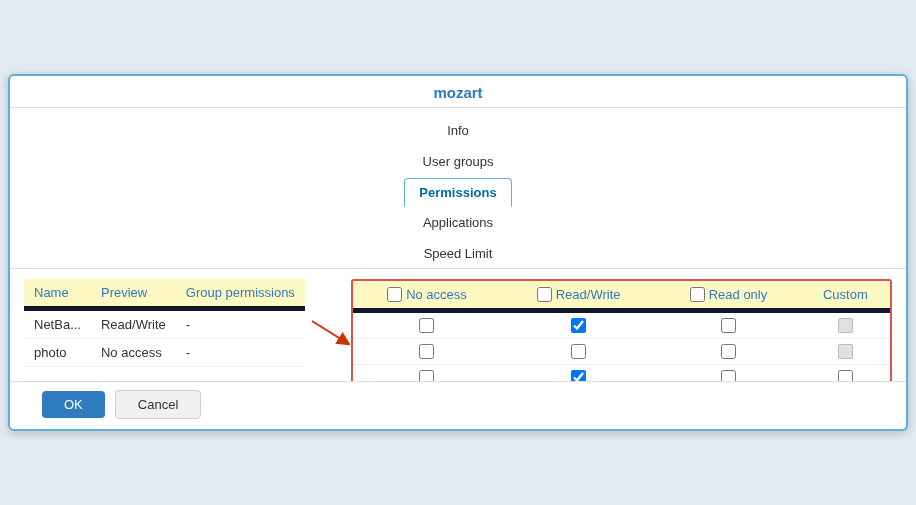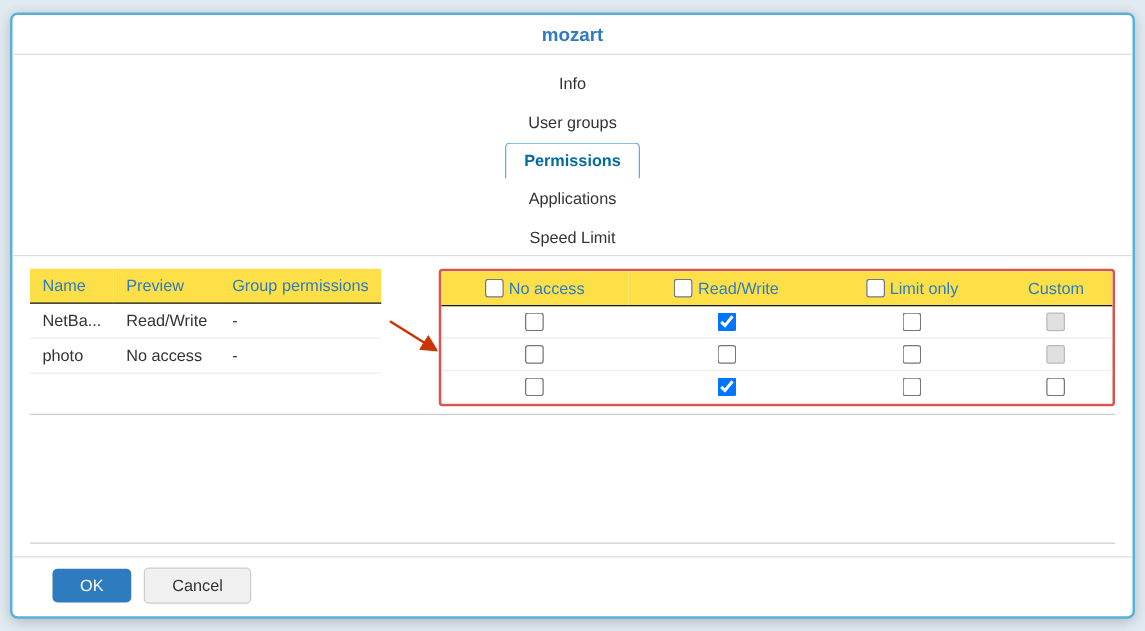--- a/index.html
+++ b/index.html
@@ -8,21 +8,21 @@
       font-size: 13px;
       background: #e0eaf0;
       display: flex;
       align-items: center;
       justify-content: center;
       width: 916px;
       height: 505px;
     }
     .dialog {
       width: 900px;
-      height: 485px;
+      height: 357px;
       background: #fff;
       border: 2px solid #5bb0d8;
       border-radius: 6px;
       display: flex;
       flex-direction: column;
       box-shadow: 0 2px 10px rgba(0,0,0,0.2);
     }
     .dialog-title {
       text-align: center;
       color: #2f7bbf;
@@ -81,22 +81,22 @@
     }
     table {
       width: 100%;
       border-collapse: collapse;
     }
     th {
       color: #2f7bbf;
       font-weight: normal;
       padding: 6px 10px;
       text-align: left;
-      border-bottom: 1px solid #0f172a;
-      background: #fde047;
+      border-bottom: 5px solid #0f172a;
+      background: #fef9c3;
       font-size: 13px;
     }
     td {
       padding: 6px 10px;
       border-bottom: 1px solid #eee;
       font-size: 13px;
       vertical-align: middle;
       margin-top: 28px;
     }
     .left-table th { color: #2f7bbf; }
@@ -230,21 +230,21 @@
               </th>
               <th>
                 <div style="display:flex;align-items:center;justify-content:center;gap:4px;">
                   <input type="checkbox" style="">
                   <span>Read/Write</span>
                 </div>
               </th>
               <th>
                 <div style="display:flex;align-items:center;justify-content:center;gap:4px;">
                   <input type="checkbox" style="">
-                  <span>Limit only</span>
+                  <span>Read only</span>
                 </div>
               </th>
               <th style="color:#2f7bbf;">
                 <span>Custom</span>
               </th>
             </tr>
           </thead>
           <tbody>
 
             <tr>

